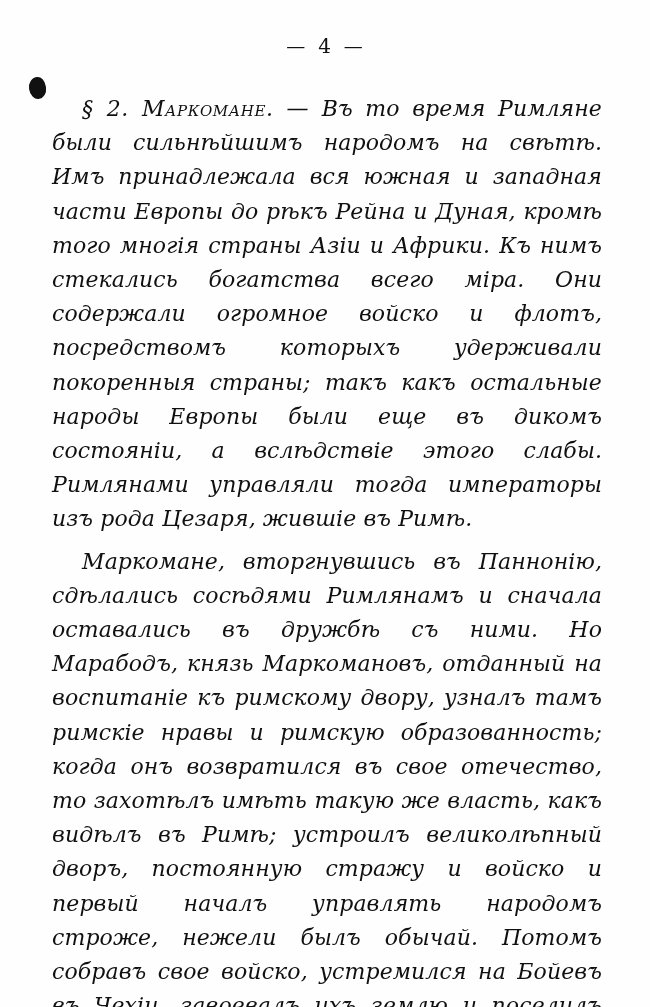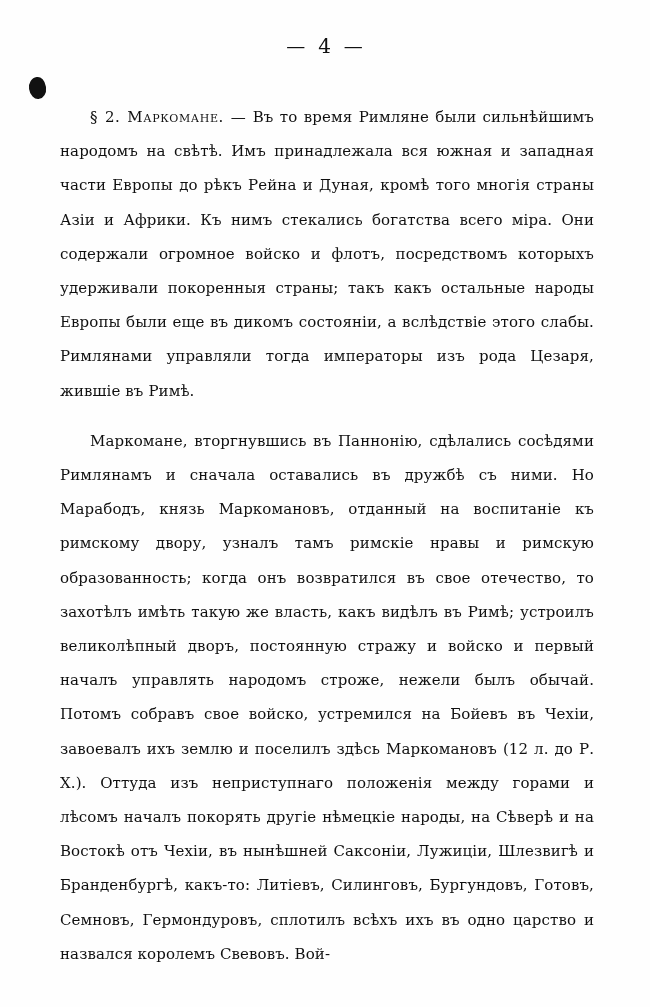--- a/index.html
+++ b/index.html
@@ -53,27 +53,28 @@
     border-radius: 55% 45% 50% 50% / 50% 50% 48% 52%;
     transform: rotate(-8deg);
   }
   .body-text {
     position: absolute;
     left: 44px;
     top: 84px;
     width: 566px;
   }
   p.para {
-    margin: 16px;
-    font-size: 15px;
+    margin: 8px;
+    font-size: 22px;
     line-height: 34.2px;
     text-align: justify;
     text-justify: inter-word;
     color: #101010;
     letter-spacing: 0.1px;
+    font-style: italic;
   }
   p.para + p.para {
     margin-top: 0px;
   }
   .indent {
     display: inline-block;
     width: 30px;
   }
   .smallcaps {
     font-variant: small-caps;

